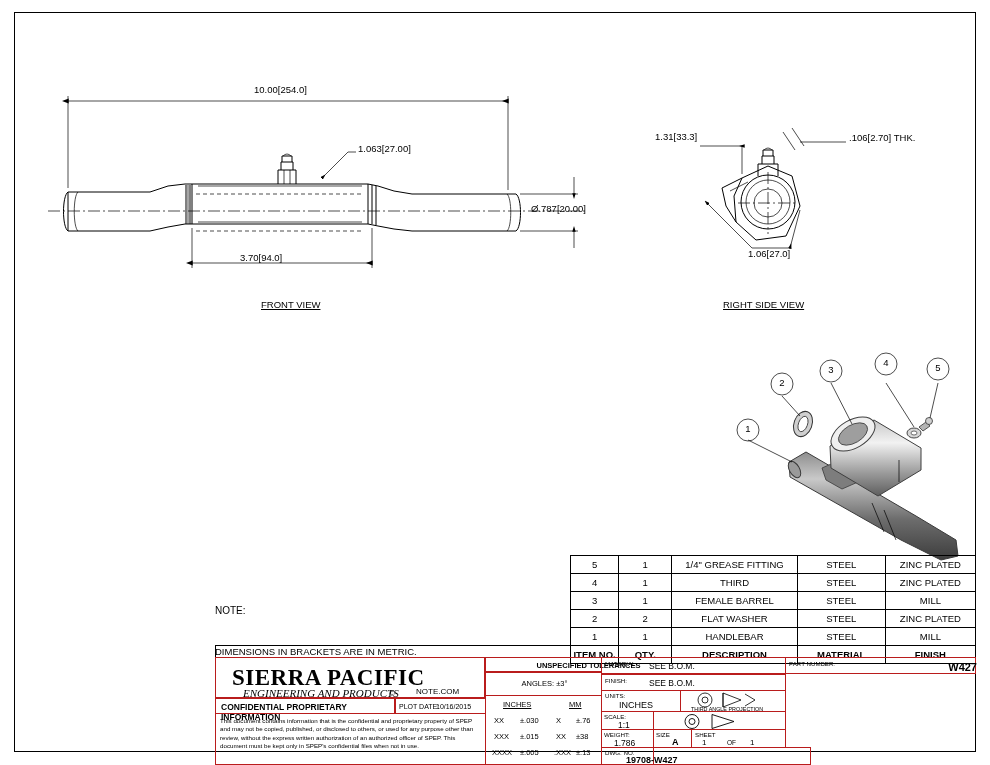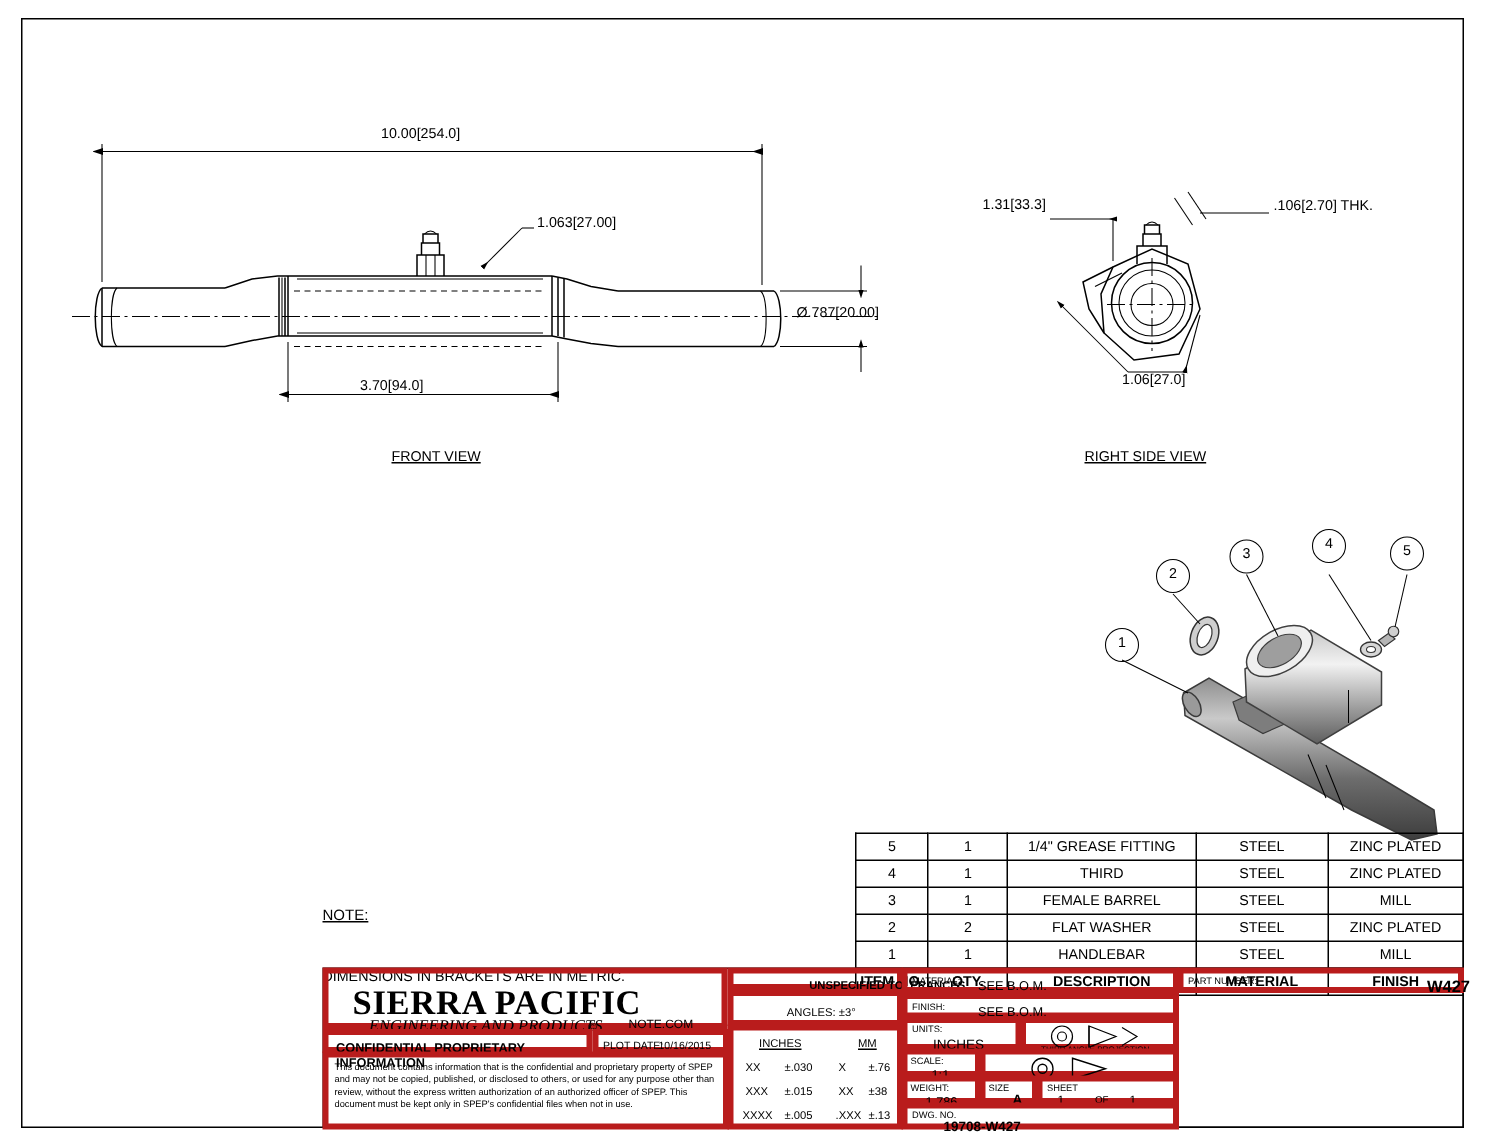--- a/index.html
+++ b/index.html
@@ -79,22 +79,23 @@
     position: absolute;
     left: 215px;
     top: 645px;
     width: 761px;
     height: 107px;
     border: 1px solid #000;
     box-sizing: border-box;
   }
   .tb-cell {
     position: absolute;
-    border: 4px solid #b91c1c;
+    border: 1px solid #b91c1c;
     box-sizing: border-box;
+    margin-top: 12px;
   }
 
   .logo-name {
     font-family: "Liberation Serif", serif;
     font-weight: bold;
     font-size: 23px;
     letter-spacing: 0.5px;
   }
   .logo-sub {
     font-family: "Liberation Serif", serif;
@@ -110,21 +111,21 @@
     line-height: 1.35;
     padding: 3px 4px;
   }
   .tol-title { font-size: 7.5px; font-weight: bold; padding-left: 44px; }
   .tol-txt { font-size: 7.5px; }
   .tol-head { font-size: 7.5px; text-decoration: underline; }
   .fld-lbl { font-size: 6.2px; }
   .desc-line { font-size: 10.5px; }
   .partnum { font-size: 11px; font-weight: bold; }
 
-  .note-title { font-size: 10px; text-decoration: underline; }
+  .note-title { font-size: 10px; }
   .note-body { font-size: 9.5px; margin-top: 27px; }
 
   .viewlabel {
     font-size: 9.5px;
     text-decoration: underline;
     font-weight: normal;
     text-align: center;
   }
   .dim { font-size: 9.5px; }
   .balloon-txt {
@@ -445,36 +446,36 @@
       <div class="abs" style="left:16px; top:8px; font-size:8.5px;">1:1</div>
     </div>
     <div class="tb-cell" style="left:437px; top:53px; width:133px; height:19px;">
       <svg class="abs" style="left:24px; top:1px;" width="80" height="17" viewBox="0 0 80 17">
         <circle cx="14" cy="8.5" r="7" fill="none" stroke="#000" stroke-width="0.9"></circle>
         <circle cx="14" cy="8.5" r="3" fill="none" stroke="#000" stroke-width="0.9"></circle>
         <path d="M34,1.5 L56,8.5 L34,15.5 Z" fill="none" stroke="#000" stroke-width="0.9"></path>
       </svg>
     </div>
 
-    <div class="tb-cell" style="left:385px; top:71px; width:53px; height:19px;">
+    <div class="tb-cell" style="left:385px; top:71px; width:53px; height:36px;">
       <div class="abs fld-lbl" style="left:2px; top:1px;">WEIGHT:</div>
       <div class="abs" style="left:12px; top:8px; font-size:8.5px;">1.786</div>
     </div>
     <div class="tb-cell" style="left:437px; top:71px; width:39px; height:19px;">
       <div class="abs fld-lbl" style="left:2px; top:1px;">SIZE</div>
       <div class="abs bold" style="left:18px; top:7px; font-size:9px;">A</div>
     </div>
     <div class="tb-cell" style="left:475px; top:71px; width:95px; height:19px;">
       <div class="abs fld-lbl" style="left:3px; top:1px;">SHEET</div>
       <div class="abs" style="left:10px; top:8px; font-size:8px;">1</div>
       <div class="abs" style="left:35px; top:9px; font-size:6.5px;">OF</div>
       <div class="abs" style="left:58px; top:8px; font-size:8px;">1</div>
     </div>
 
-    <div class="tb-cell" style="left:385px; top:89px; width:185px; height:18px;">
+    <div class="tb-cell" style="left:385px; top:89px; width:210px; height:18px;">
       <div class="abs fld-lbl" style="left:3px; top:1px;">DWG. NO.</div>
       <div class="abs bold" style="left:24px; top:7px; font-size:9px;">19708-W427</div>
     </div>
 
     <div class="tb-cell" style="left:569px; top:-1px; width:191px; height:17px;">
       <div class="abs fld-lbl" style="left:3px; top:2px;">PART NUMBER:</div>
       <div class="abs partnum" style="left:0; top:3px; width:191px; text-align:right;">W427</div>
     </div>
 
   </div>

